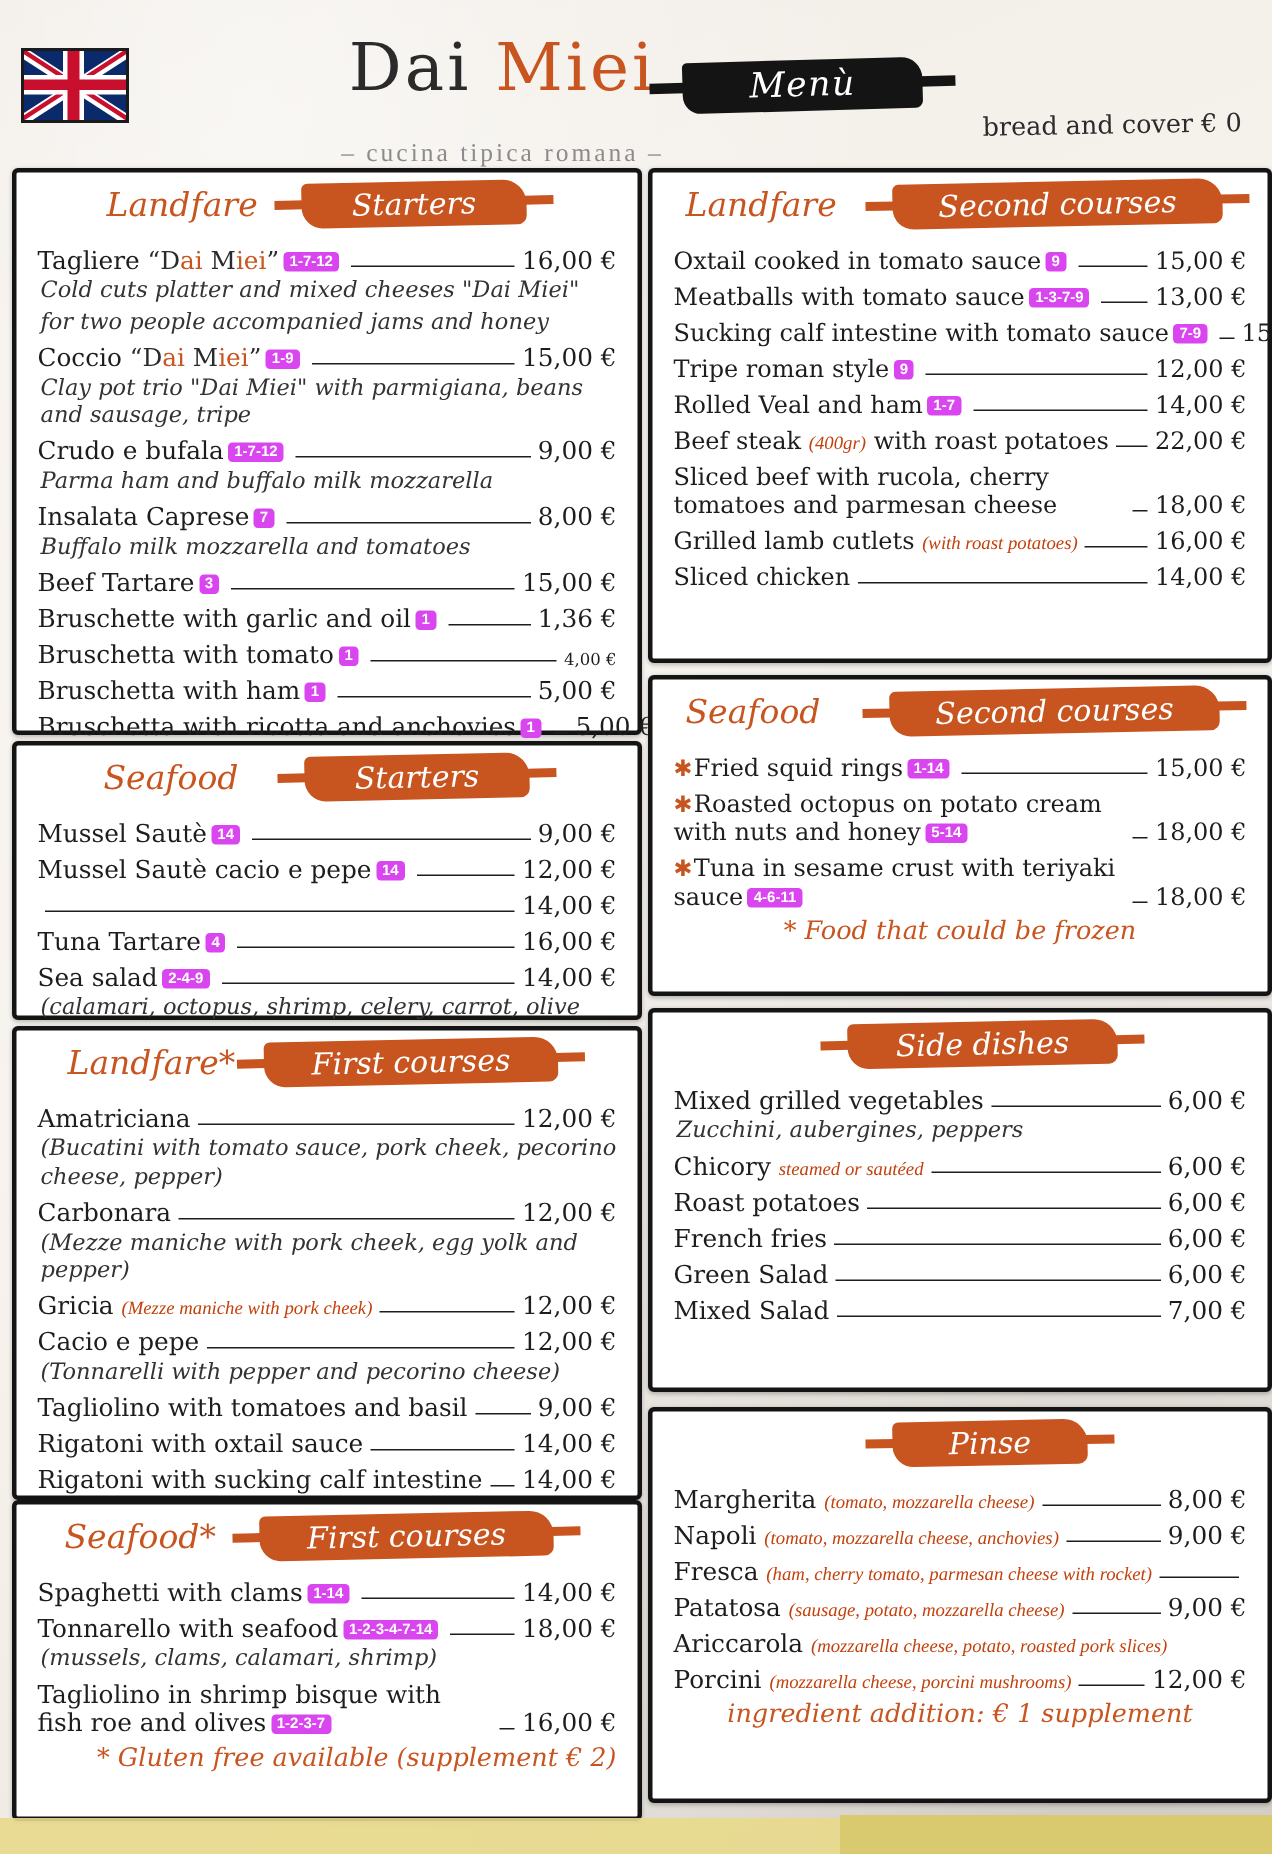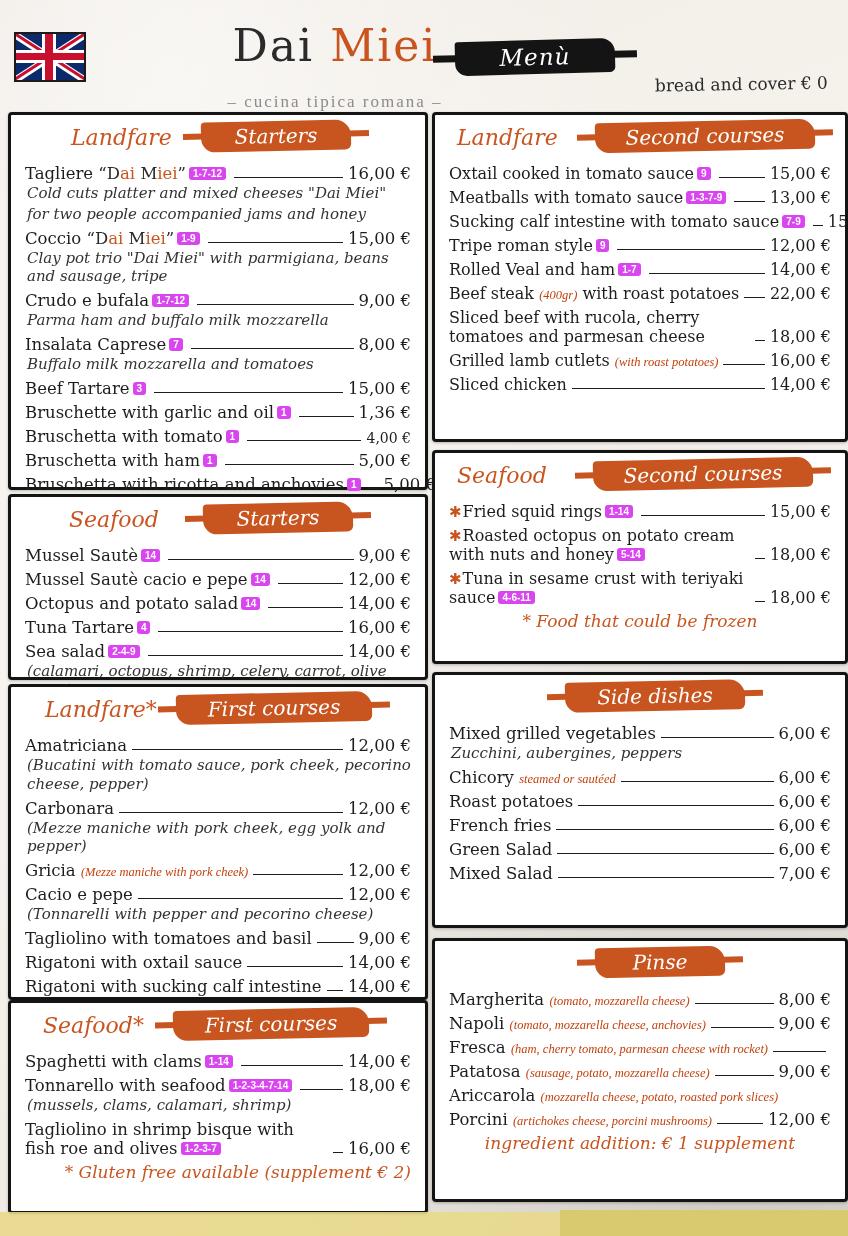--- a/index.html
+++ b/index.html
@@ -171,21 +171,21 @@
             <div class="pr" style="font-size: 16.5px;">15,00 €</div>
           </div>
           <div class="row">
             <div class="nm" style="font-size: 16.5px;">Bruschette with garlic and oil<span class="alg">1</span></div>
             <div class="dots"></div>
             <div class="pr" style="font-size: 16.5px;">1,36 €</div>
           </div>
           <div class="row">
             <div class="nm" style="font-size: 16.5px;">Bruschetta with tomato<span class="alg">1</span></div>
             <div class="dots"></div>
-            <div class="pr" style="font-size: 14px;">4,00 €</div>
+            <div class="pr" style="font-size: 11px;">4,00 €</div>
           </div>
           <div class="row">
             <div class="nm" style="font-size: 16.5px;">Bruschetta with ham<span class="alg">1</span></div>
             <div class="dots"></div>
             <div class="pr" style="font-size: 16.5px;">5,00 €</div>
           </div>
           <div class="row">
             <div class="nm" style="font-size: 16.5px;">Bruschetta with ricotta and anchovies<span class="alg">1</span></div>
             <div class="dots"></div>
             <div class="pr" style="font-size: 16.5px;">5,00 €</div>
@@ -206,21 +206,20 @@
             <div class="nm" style="font-size: 16.5px;">Mussel Sautè<span class="alg">14</span></div>
             <div class="dots"></div>
             <div class="pr" style="font-size: 16.5px;">9,00 €</div>
           </div>
           <div class="row">
             <div class="nm" style="font-size: 16.5px;">Mussel Sautè cacio e pepe<span class="alg">14</span></div>
             <div class="dots"></div>
             <div class="pr" style="font-size: 16.5px;">12,00 €</div>
           </div>
           <div class="row">
-            <div class="nm" style="font-size: 16.5px;">Octopus and potato salad<span class="alg">14</span></div>
             <div class="dots"></div>
             <div class="pr" style="font-size: 16.5px;">14,00 €</div>
           </div>
           <div class="row">
             <div class="nm" style="font-size: 16.5px;">Tuna Tartare<span class="alg">4</span></div>
             <div class="dots"></div>
             <div class="pr" style="font-size: 16.5px;">16,00 €</div>
           </div>
           <div class="row">
             <div class="nm" style="font-size: 16.5px;">Sea salad<span class="alg">2-4-9</span></div>
@@ -467,21 +466,21 @@
           </div>
           <div class="row">
             <div class="nm" style="font-size: 16.5px;">Patatosa <span class="inline-it">(sausage, potato, mozzarella cheese)</span></div>
             <div class="dots"></div>
             <div class="pr" style="font-size: 16.5px;">9,00 €</div>
           </div>
           <div class="row">
             <div class="nm" style="font-size: 16.5px;">Ariccarola <span class="inline-it">(mozzarella cheese, potato, roasted pork slices)</span></div>
           </div>
           <div class="row">
-            <div class="nm" style="font-size: 16.5px;">Porcini <span class="inline-it">(artichokes cheese, porcini mushrooms)</span></div>
+            <div class="nm" style="font-size: 16.5px;">Porcini <span class="inline-it">(mozzarella cheese, porcini mushrooms)</span></div>
             <div class="dots"></div>
             <div class="pr" style="font-size: 16.5px;">12,00 €</div>
           </div>
           <div class="note center">ingredient addition: € 1 supplement</div>
         </div>
       </div>
     </div>
 
   <div class="bottom-strip"></div>
   <div class="bottom-strip2"></div>

